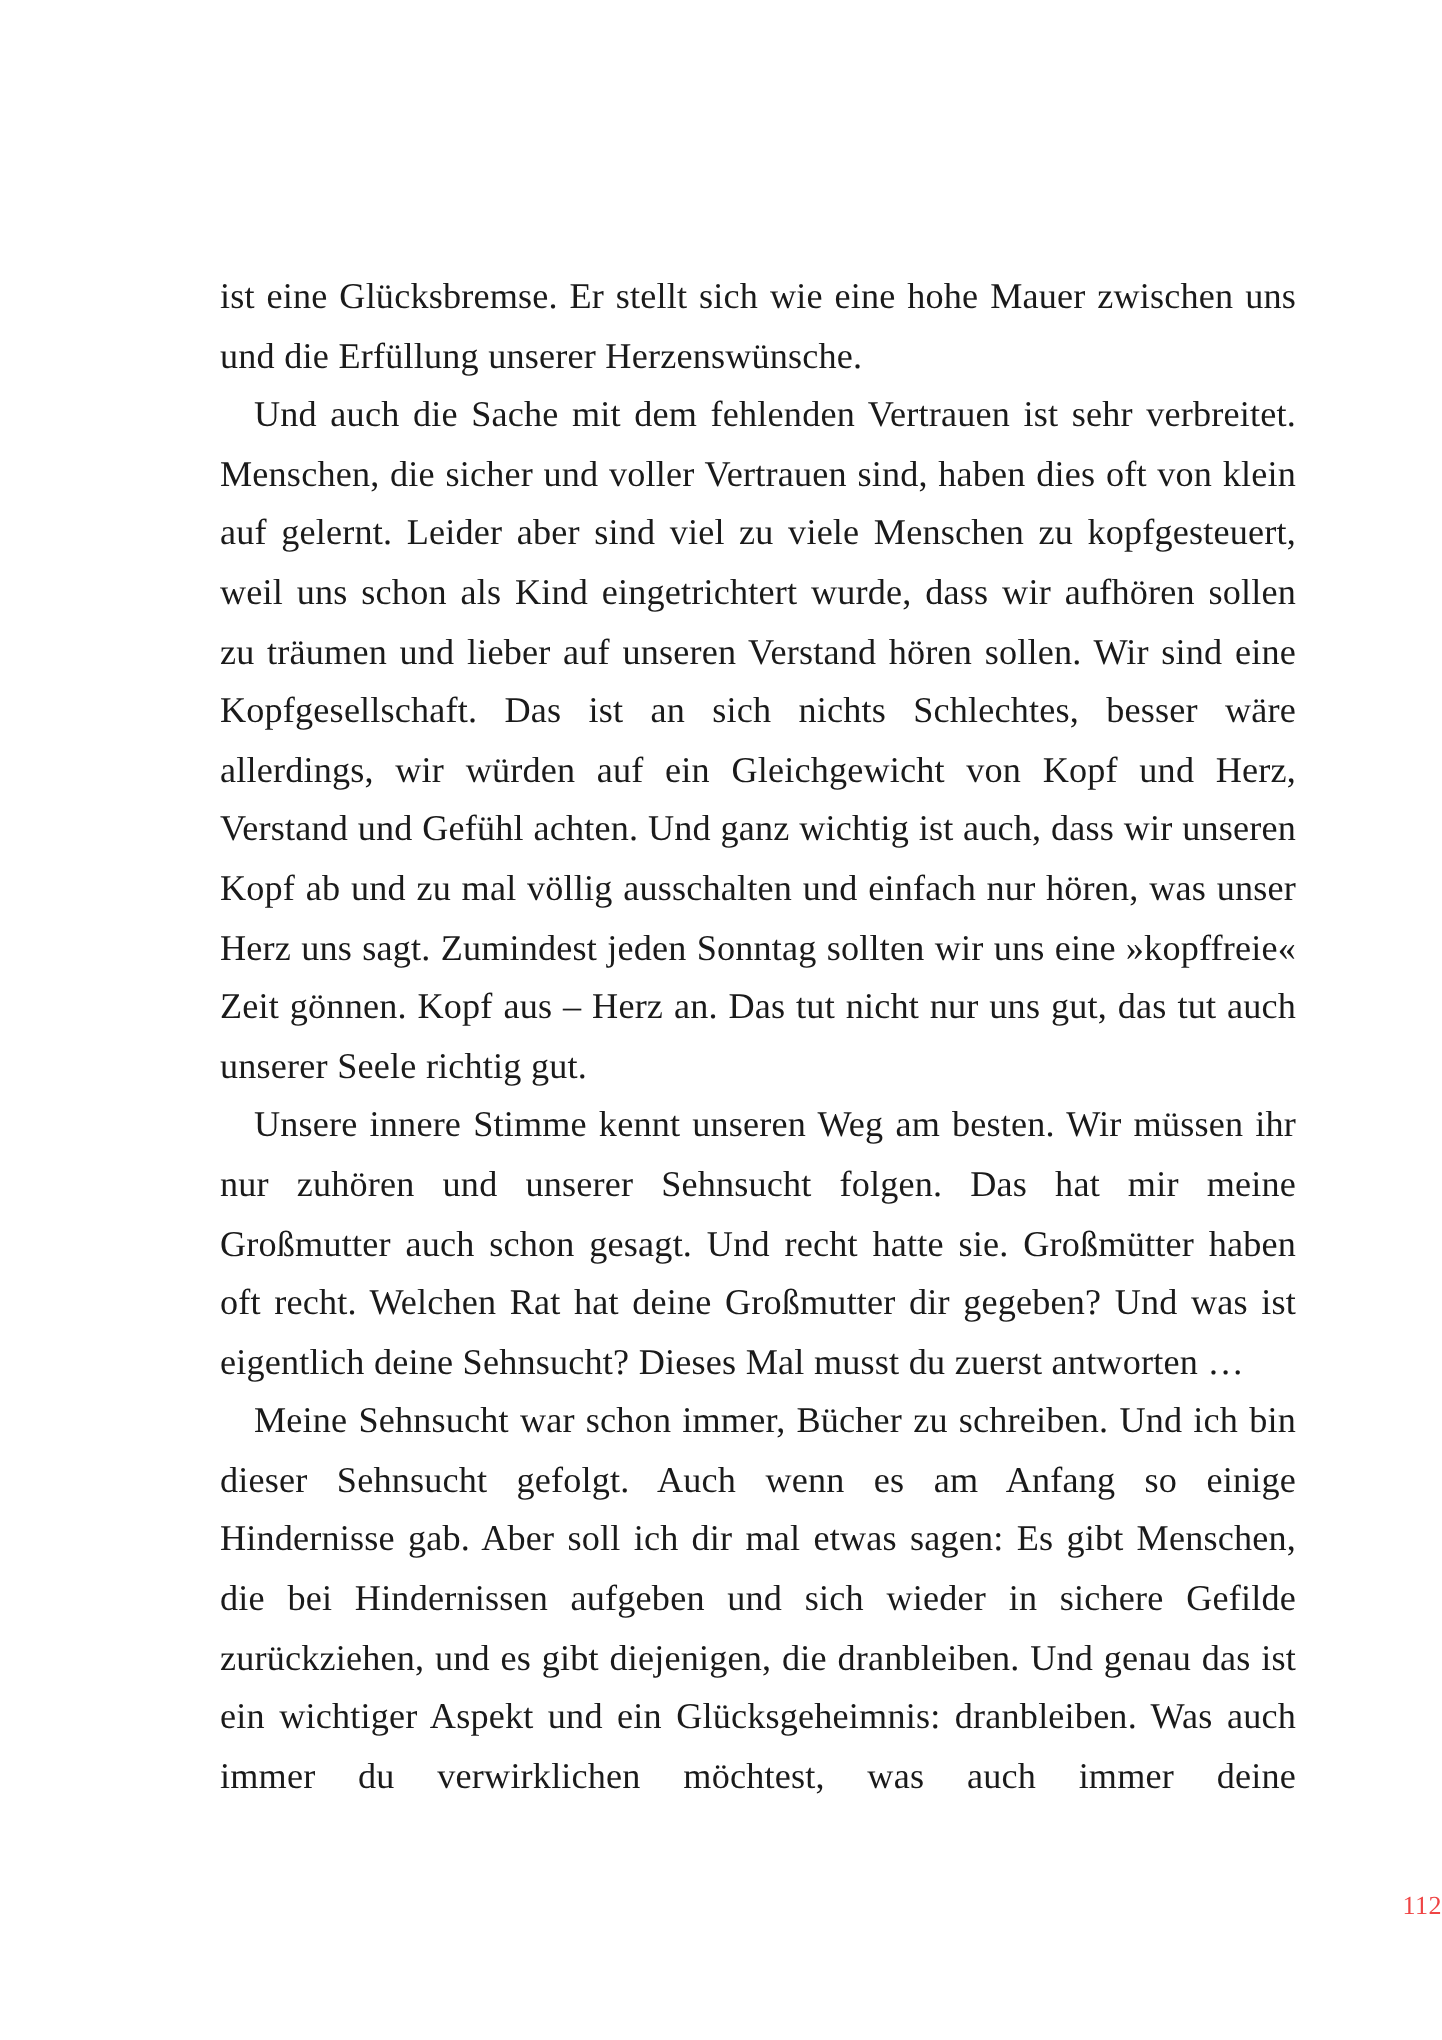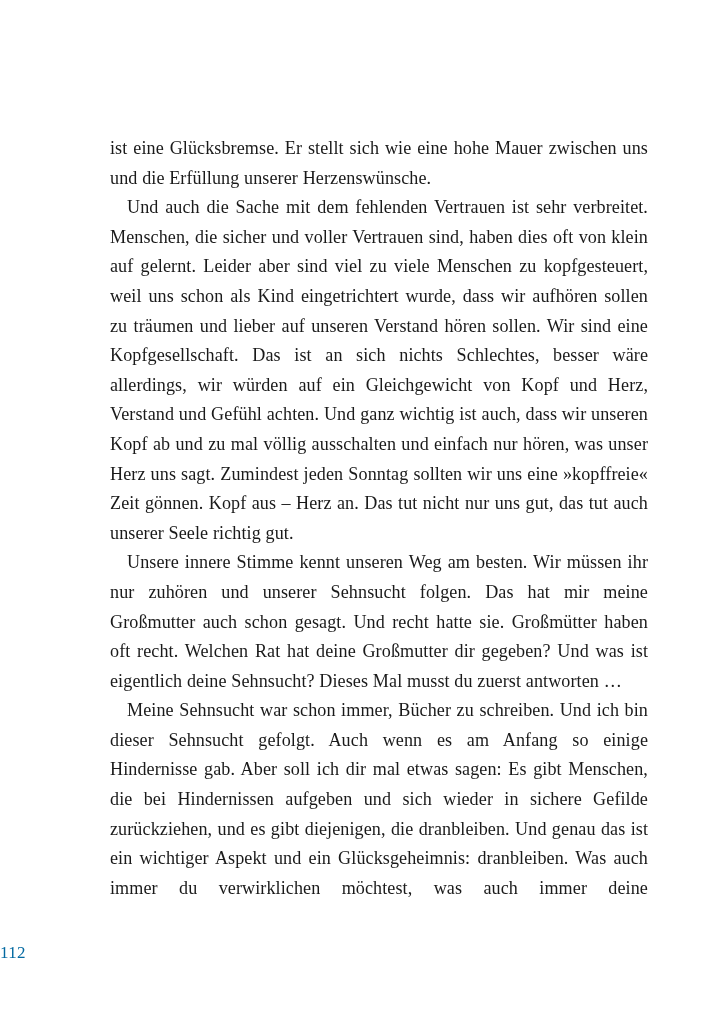--- a/index.html
+++ b/index.html
@@ -51,24 +51,24 @@
   
   .para:last-child {
     text-align-last: justify;
   }
 
   #page-number {
     position: absolute;
     left: 0;
     right: 0;
     top: 925px;
-    text-align: left;
-    font-size: 17px;
+    text-align: right;
+    font-size: 13px;
     line-height: 24px;
-    color: #0369a1;
+    color: #ef4444;
     letter-spacing: 0.02em;
   }
 </style>
 </head>
 <body>
 
 <div id="page" style="background: rgb(255, 255, 255); color: rgb(26, 26, 26);">
 
   <div id="text-block">
     <p class="para no-indent">ist eine Glücksbremse. Er stellt sich wie eine hohe Mauer zwischen uns und die Erfüllung unserer Herzenswünsche.</p>

